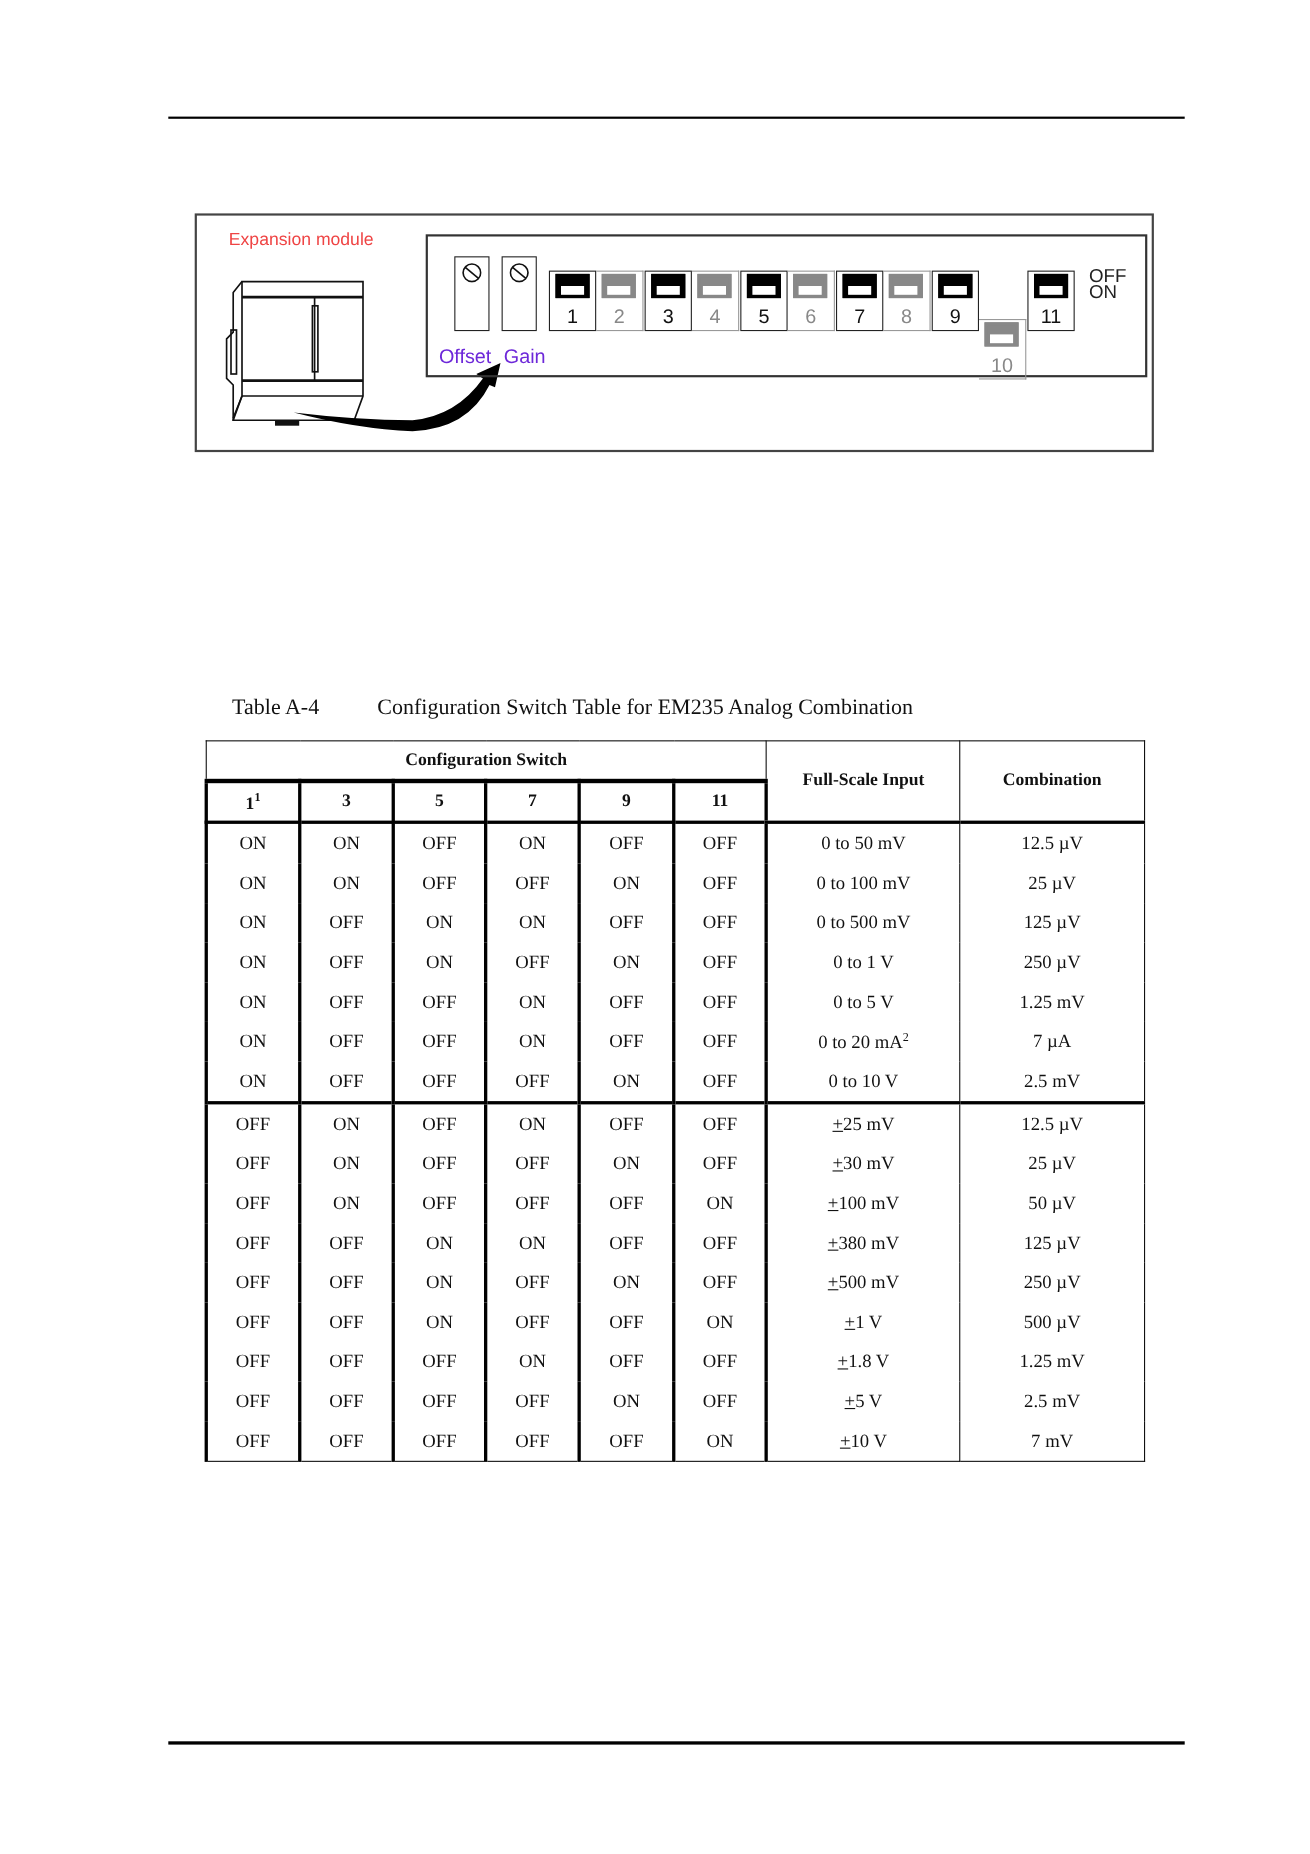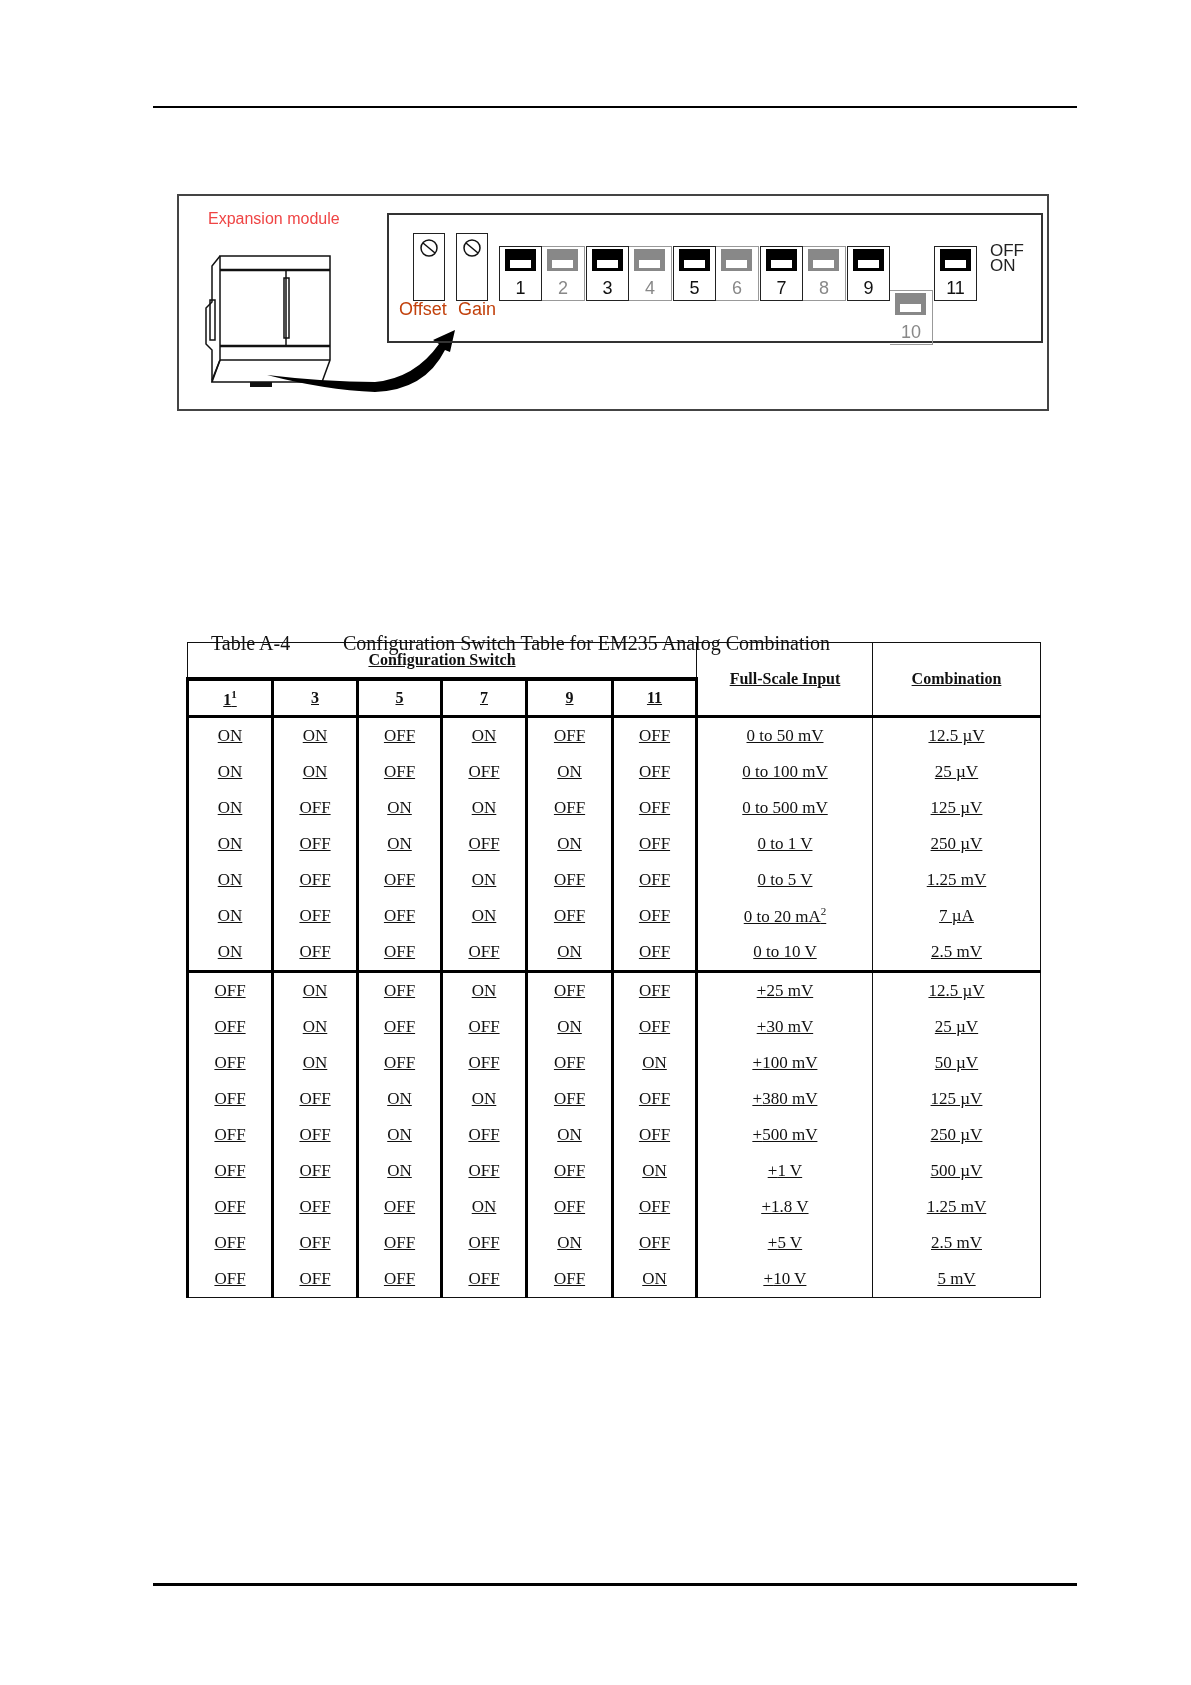--- a/index.html
+++ b/index.html
@@ -8,37 +8,37 @@
   .rule.top { top:106px; height:2px; }
   .rule.bottom { top:1583px; height:3px; }
 
   
   .figure { position:absolute; left:177px; top:194px; width:872px; height:217px; border:2px solid #444; box-sizing:border-box; }
   .fig-title { position:absolute; left:196px; top:210px; font-family:"Liberation Sans", sans-serif; font-size:16px; color:#ef4444;margin-left:12px; }
   .module { position:absolute; left:200px; top:250px; width:150px; height:150px; }
   .panel { position:absolute; left:387px; top:213px; width:656px; height:130px; border:2px solid #333; box-sizing:border-box; }
   .pot { position:absolute; top:233px; width:32px; height:68px; border:1.5px solid #222; box-sizing:border-box; }
   .pot .knob { position:absolute; left:6px; top:5px; width:18px; height:18px; }
-  .pot-label { position:absolute; top:299px; font-family:"Liberation Sans", sans-serif; font-size:18px; color:#c2410c; }
+  .pot-label { position:absolute; top:314px; font-family:"Liberation Sans", sans-serif; font-size:18px; color:#6d28d9; }
   .switch { position:absolute; top:246px; width:43px; height:55px; box-sizing:border-box; border:1.5px solid #222; border-top-width:1.5px; }
   .switch.odd { border-color:#222; }
   .switch.even { border-color:#999; border-left:none; }
   .switch .lever { position:absolute; left:5px; top:2px; width:31px; height:22px; box-sizing:border-box; border:3px solid #000; background:#000; }
   .switch .lever .win { position:absolute; left:2px; bottom:0; width:21px; height:8px; background:#fff; }
   .switch.even .lever { background:#888; border-color:#888; }
   .switch .num { position:absolute; left:0; right:0; bottom:1px; text-align:center; font-family:"Liberation Sans", sans-serif; font-size:18px; color:#111; }
   .switch.even .num { color:#888; }
   .offon { position:absolute; left:990px; top:243px; font-family:"Liberation Sans", sans-serif; font-size:17px; line-height:15px; color:#222; }
 
   
   .caption { position:absolute; left:188px; top:632px; font-size:20px; color:#111;margin-left:23px; }
   .caption .num { display:inline-block; width:132px; }
 
   
-  table.cfg { position:absolute; left:186px; top:642px; width:853px; border-collapse:collapse; font-size:17px; table-layout:fixed;text-decoration:underline; }
+  table.cfg { position:absolute; left:186px; top:673px; width:853px; border-collapse:collapse; font-size:17px; table-layout:fixed; }
   table.cfg td, table.cfg th { border:1.5px solid #111; text-align:center; padding:0; }
   table.cfg th { font-weight:bold; font-size:16px; }
   table.cfg .h1 th { height:34px; border-bottom:4px solid #000; }
   table.cfg .h2 th { height:34px; border-bottom:3px solid #000; }
   table.cfg th.span2 { border-bottom:3px solid #000; }
   table.cfg td { height:36px; border-top:none; border-bottom:none; }
   table.cfg td.sw { border-left:3px solid #000; border-right:3px solid #000; }
   table.cfg tr.group-start td { border-top:3px solid #000; }
   table.cfg tr.last td { border-bottom:1.5px solid #111; }
   table.cfg th.sw { border-left:3px solid #000; border-right:3px solid #000; }
@@ -343,18 +343,18 @@
         <td>2.5 mV</td>
       </tr>
       <tr class=" last">
         <td class="sw">OFF</td>
         <td class="sw">OFF</td>
         <td class="sw">OFF</td>
         <td class="sw">OFF</td>
         <td class="sw">OFF</td>
         <td class="sw">ON</td>
         <td><span class="pm">+</span><span>10 V</span></td>
-        <td>5 mV</td>
+        <td>7 mV</td>
       </tr>
     </tbody>
 </table>
 
 <div class="rule bottom"></div>
 
 </body></html>

